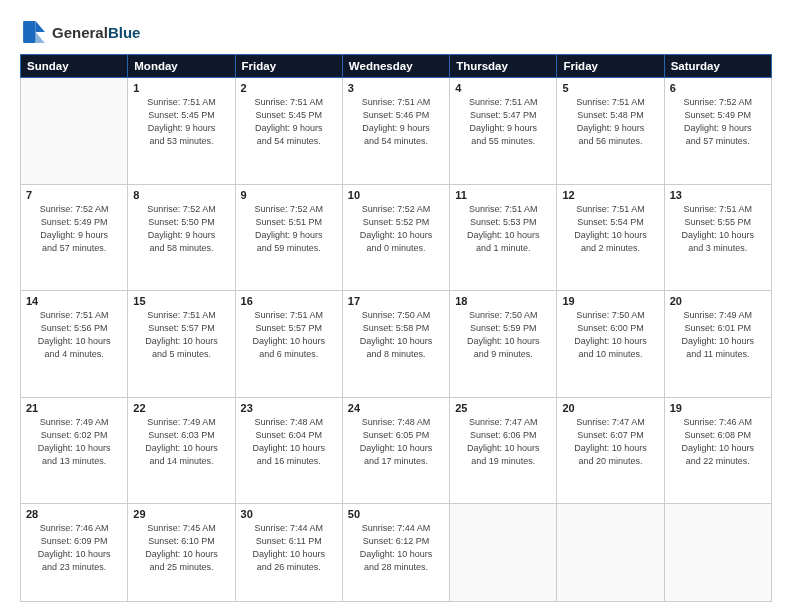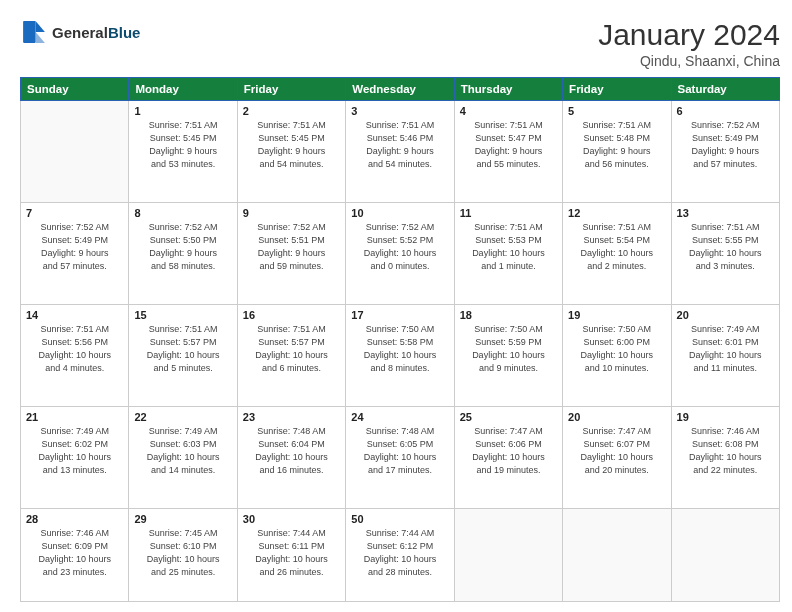--- a/index.html
+++ b/index.html
@@ -6,21 +6,21 @@
     body {
       font-family: Arial, sans-serif;
       background: #fff;
       width: 792px;
       height: 612px;
       overflow: hidden;
     }
     .page {
       width: 792px;
       height: 612px;
-      padding: 18px 12px 10px 20px;
+      padding: 18px 20px 10px 20px;
       display: flex;
       flex-direction: column;
     }
     .header {
       display: flex;
       align-items: flex-start;
       justify-content: space-between;
       margin-bottom: 8px;
     }
     .logo {
@@ -55,21 +55,21 @@
       font-size: 14px;
       color: #555;
       margin-top: 2px;
     }
     table {
       width: 100%;
       border-collapse: collapse;
       flex: 1;
     }
     thead tr th {
-      background-color: #15803d;
+      background-color: #0f172a;
       color: white;
       font-size: 11.5px;
       font-weight: bold;
       padding: 5px 6px;
       text-align: left;
       border: 1px solid #2962b0;
     }
     tbody tr td {
       border: 1px solid #ccc;
       vertical-align: top;
@@ -110,24 +110,20 @@
         <polygon points="20,18 32,32 20,32" fill="#1a6abf" opacity="0.5"></polygon>
         <rect x="4" y="4" width="16" height="28" fill="#1a6abf" rx="1"></rect>
       </svg>
       <div>
         <div style="display:flex; align-items:baseline; gap:0px;">
           <span class="logo-text-general">General</span>
           <span class="logo-text-blue">Blue</span>
         </div>
       </div>
     </div>
-    <div class="title-block">
-      <div class="calendar-title">January 2024</div>
-      <div class="calendar-subtitle">Qindu, Shaanxi, China</div>
-    </div>
   </div>
 
   <table>
     <thead>
       <tr>
 
       <th>Sunday</th>
           <th>Monday</th>
           <th>Friday</th>
           <th>Wednesday</th>

